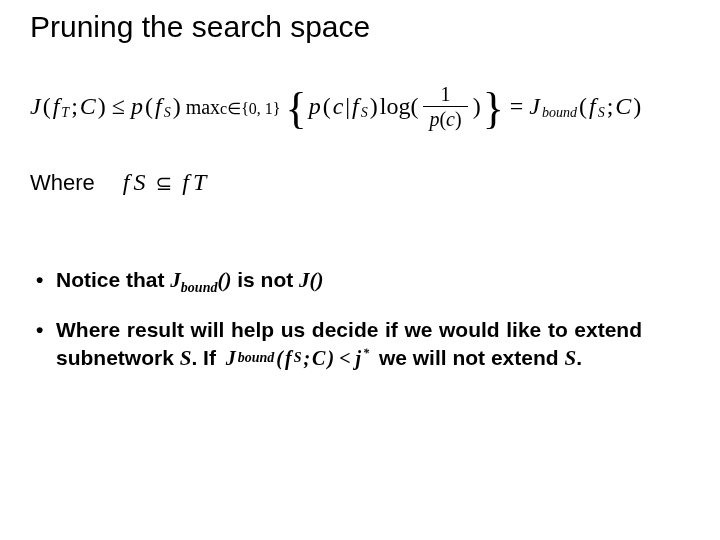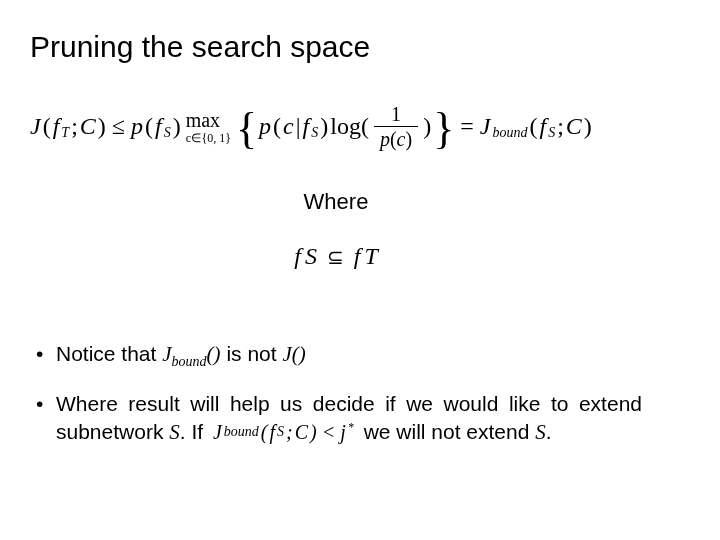--- a/index.html
+++ b/index.html
@@ -8,21 +8,21 @@
     width: 720px;
     height: 540px;
     background: #fff;
     font-family: Arial, Helvetica, sans-serif;
     color: #000;
   }
   .slide {
     box-sizing: border-box;
     width: 672px;
     height: 540px;
-    padding: 24px 30px;
+    padding: 4px 30px;
     position: relative;
   }
   .title {
     font-size: 30px;
     font-weight: 400;
     margin: 6px 0 40px 0;
   }
   .main-eq {
     font-family: "Times New Roman", Times, serif;
     font-size: 24px;
@@ -33,27 +33,27 @@
     gap: 2px;
   }
   .main-eq .sub {
     font-size: 14px;
     vertical-align: sub;
     position: relative;
     top: 6px;
   }
   .stack {
     display: inline-flex;
-    flex-direction: column;
-    align-items: flex-start;
+    flex-direction: row;
+    align-items: flex-end;
     line-height: 1;
     margin: 0 3px;
   }
   .stack .top { font-size: 20px; }
-  .stack .bot { font-size: 12px; margin-top: 2px; }
+  .stack .bot { font-size: 16px; margin-top: 2px; }
   .brace-l, .brace-r {
     font-size: 44px;
     font-family: "Times New Roman", Times, serif;
     line-height: 0.5;
     position: relative;
     top: 2px;
   }
   .frac {
     display: inline-flex;
     flex-direction: column;
@@ -63,41 +63,41 @@
     font-size: 20px;
   }
   .frac .num { padding: 0 6px 2px 6px; }
   .frac .den { border-top: 1px solid #000; padding: 2px 6px 0 6px; text-align: right; }
   .where-line {
     font-size: 22px;
     margin-bottom: 70px;
     display: flex;
     align-items: center;
     gap: 28px;
-    flex-direction: column;
   }
   .where-expr {
     font-family: "Times New Roman", Times, serif;
     font-size: 24px;
     display: inline-flex;
     align-items: center;
     gap: 4px;
   }
   .bullets {
     list-style: none;
     padding: 0;
     margin: 0;
   }
   .bullets li {
     font-size: 21px;
     line-height: 1.35;
     margin-bottom: 18px;
     padding-left: 26px;
     position: relative;
     text-align: justify;
+    font-weight: bold;
   }
   .bullets li::before {
     content: "•";
     position: absolute;
     left: 6px;
     top: 0;
   }
   .it {
     font-family: "Times New Roman", Times, serif;
     font-style: italic;

